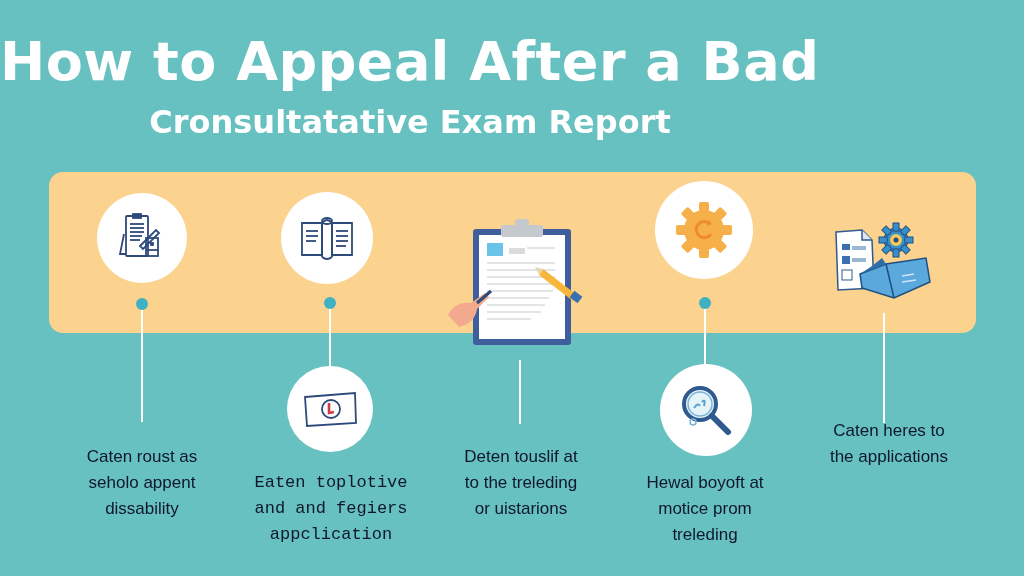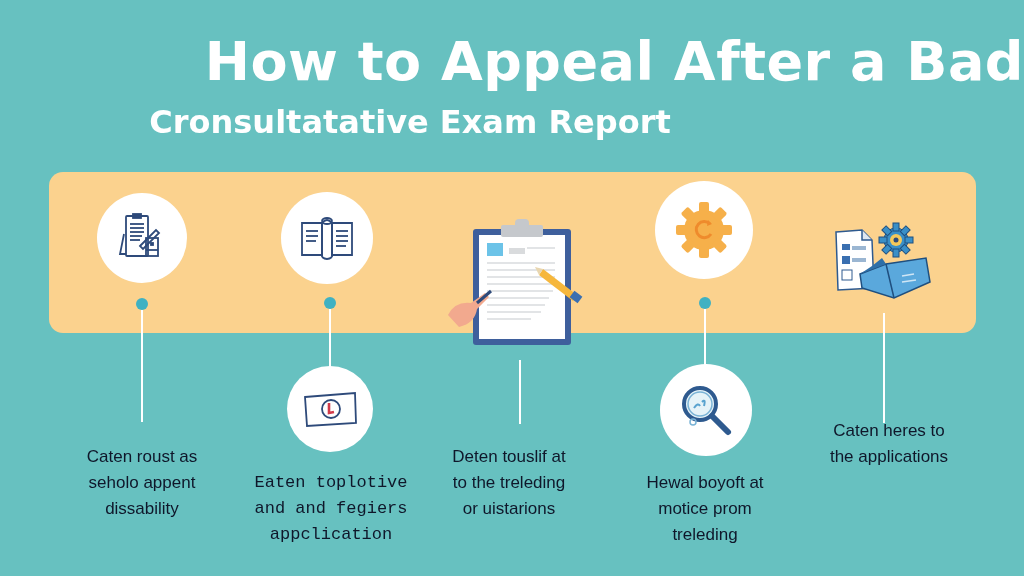--- a/index.html
+++ b/index.html
@@ -2,21 +2,21 @@
 <html><head>
 <meta charset="utf-8">
 <style>
   html, body { margin:0; padding:0; }
   body {
     width:1024px; height:576px; overflow:hidden; position:relative;
     background:#67c1c0;
     font-family:"DejaVu Sans","Liberation Sans",sans-serif;
   }
   .title {
-    position:absolute; left:0; width:1024px; top:28px; text-align:right;
+    position:absolute; left:0; width:1024px; top:28px; text-align:left;
     color:#fff; font-weight:bold; font-size:54px; letter-spacing:0.5px;
     line-height:68px; font-family:"DejaVu Sans",sans-serif;
   }
   .subtitle {
     position:absolute; left:0; width:820px; top:100px; text-align:center;
     color:#fff; font-weight:bold; font-size:32px; line-height:44px;
     font-family:"DejaVu Sans",sans-serif;
   }
   .band {
     position:absolute; left:49px; top:172px; width:927px; height:161px;
@@ -134,21 +134,21 @@
       </g>
       <path d="M98 54 L132 80 L128 86 L94 60 Z" fill="#f6b73c"></path>
       <path d="M94 60 L98 54 L90 52 Z" fill="#e8d6b0"></path>
       <rect x="126" y="78" width="10" height="8" transform="rotate(37 131 82)" fill="#3a6fb0"></rect>
       <path d="M3 100 Q10 86 26 88 L40 78 L44 82 L32 94 Q30 108 14 112 Z" fill="#f2a98e"></path>
       <line x1="32" y1="88" x2="46" y2="76" stroke="#2e4a7a" stroke-width="3"></line>
     </svg>
   </span>
 </div>
 <div class="vline" style="left:519px;top:360px;height:64px;"></div>
-<div class="caption" style="left:428px;width:162px;top:444px;">
+<div class="caption" style="left:440px;width:162px;top:444px;">
   <span>Deten touslif at</span>
   <span>to the treleding</span>
   <span>or uistarions</span>
 </div>
 
 <div class="circle" style="left:655px;top:181px;width:98px;height:98px;">
   <span>
     <svg width="64" height="64" viewBox="0 0 64 64">
       <g fill="#f6b04a">
         <circle cx="32" cy="32" r="20"></circle>

